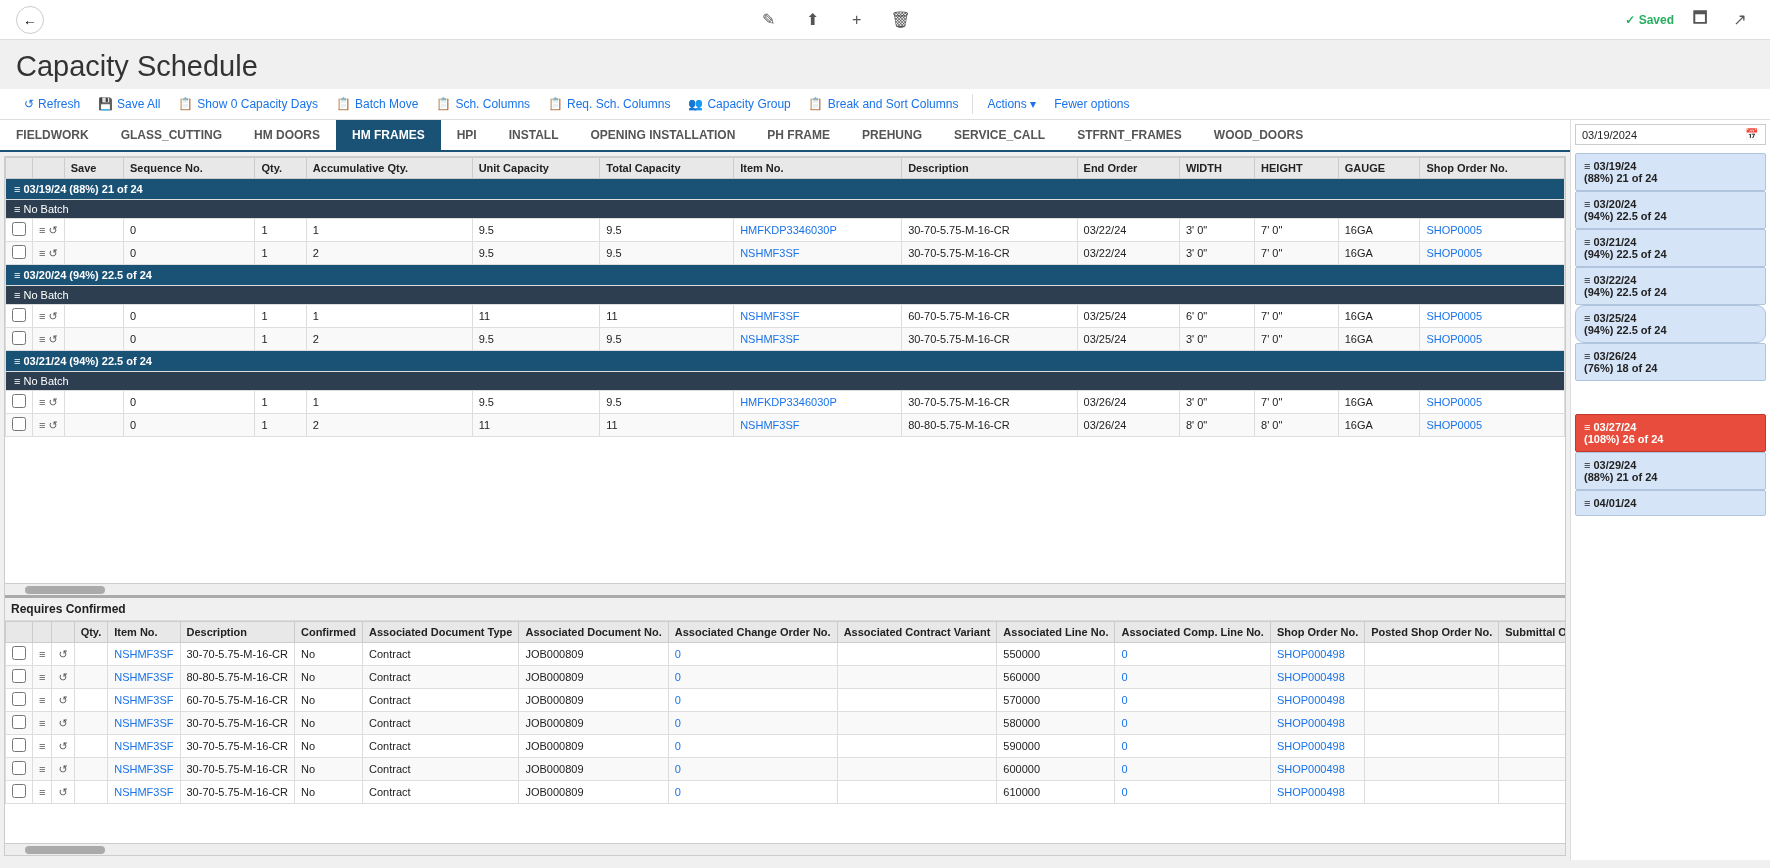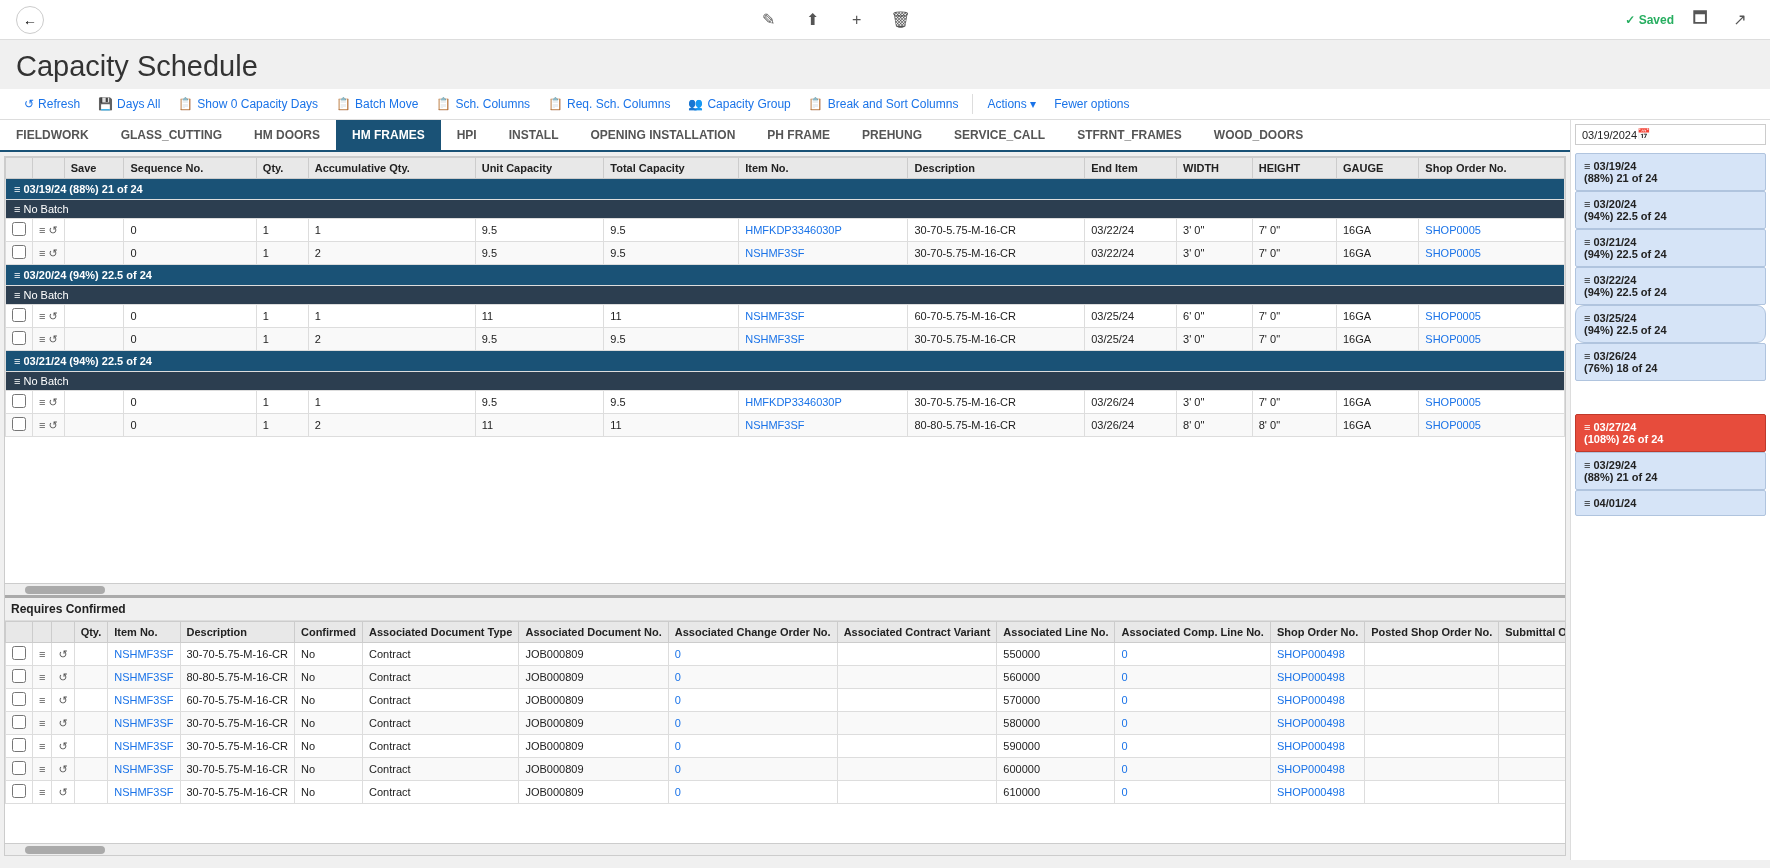--- a/index.html
+++ b/index.html
@@ -41,21 +41,21 @@
     
     .link-text { color: #1a73e8; cursor: pointer; }
     
     .row-even { background: #fff; }
     .row-odd { background: #f9f9f9; }
     
     .cb { width: 14px; height: 14px; cursor: pointer; }
     .row-icon { color: #555; cursor: pointer; font-size: 11px; }
     
     .right-sidebar { width: 200px; background: #fff; border-left: 1px solid #ddd; display: flex; flex-direction: column; overflow-y: auto; padding: 4px; gap: 4px; }
-    .sidebar-date-input { display: flex; align-items: center; justify-content: flex-start; border: 1px solid #ccc; padding: 3px 6px; font-size: 11px; margin-bottom: 4px; }
+    .sidebar-date-input { display: flex; align-items: center; justify-content: space-between; border: 1px solid #ccc; padding: 3px 6px; font-size: 11px; margin-bottom: 4px; }
     .sidebar-item { border: 1px solid #b0c4de; padding: 6px 8px; background: #d6e4f7; cursor: pointer; font-size: 11px; font-weight: 600; border-radius: 2px; }
     .sidebar-item.over-capacity { background: #e74c3c; color: #fff; border-color: #c0392b; }
     
     .req-scheduling-label { font-weight: 600; padding: 4px 6px; font-size: 12px; background: #f0f0f0; border-bottom: 1px solid #ddd; }
     
     .scroll-area { overflow: auto; flex: 1; }
     
     .saved-indicator { color: #27ae60; font-weight: 600; }
     
     .bottom-scrollbar { height: 12px; background: #eee; border-top: 1px solid #ccc; display: flex; align-items: center; }
@@ -83,21 +83,21 @@
 
 <div class="page-title">Capacity Schedule</div>
 
 <div class="toolbar">
   <button class="toolbar-btn">
     <span>↺</span>
     <span>Refresh</span>
   </button>
   <button class="toolbar-btn">
     <span>💾</span>
-    <span>Days All</span>
+    <span>Save All</span>
   </button>
   <button class="toolbar-btn">
     <span>📋</span>
     <span>Show 0 Capacity Days</span>
   </button>
   <button class="toolbar-btn">
     <span>📋</span>
     <span>Batch Move</span>
   </button>
   <button class="toolbar-btn">
@@ -154,21 +154,21 @@
                 <th style="width:22px;"></th>
                 <th style="width:18px;"></th>
                 <th>Save</th>
                 <th>Sequence No.</th>
                 <th>Qty.</th>
                 <th>Accumulative Qty.</th>
                 <th>Unit Capacity</th>
                 <th>Total Capacity</th>
                 <th>Item No.</th>
                 <th>Description</th>
-                <th>End Item</th>
+                <th>End Order</th>
                 <th>WIDTH</th>
                 <th>HEIGHT</th>
                 <th>GAUGE</th>
                 <th>Shop Order No.</th>
               </tr>
             </thead>
             <tbody>
 
               <tr>
                 <td colspan="15" class="group-header">

